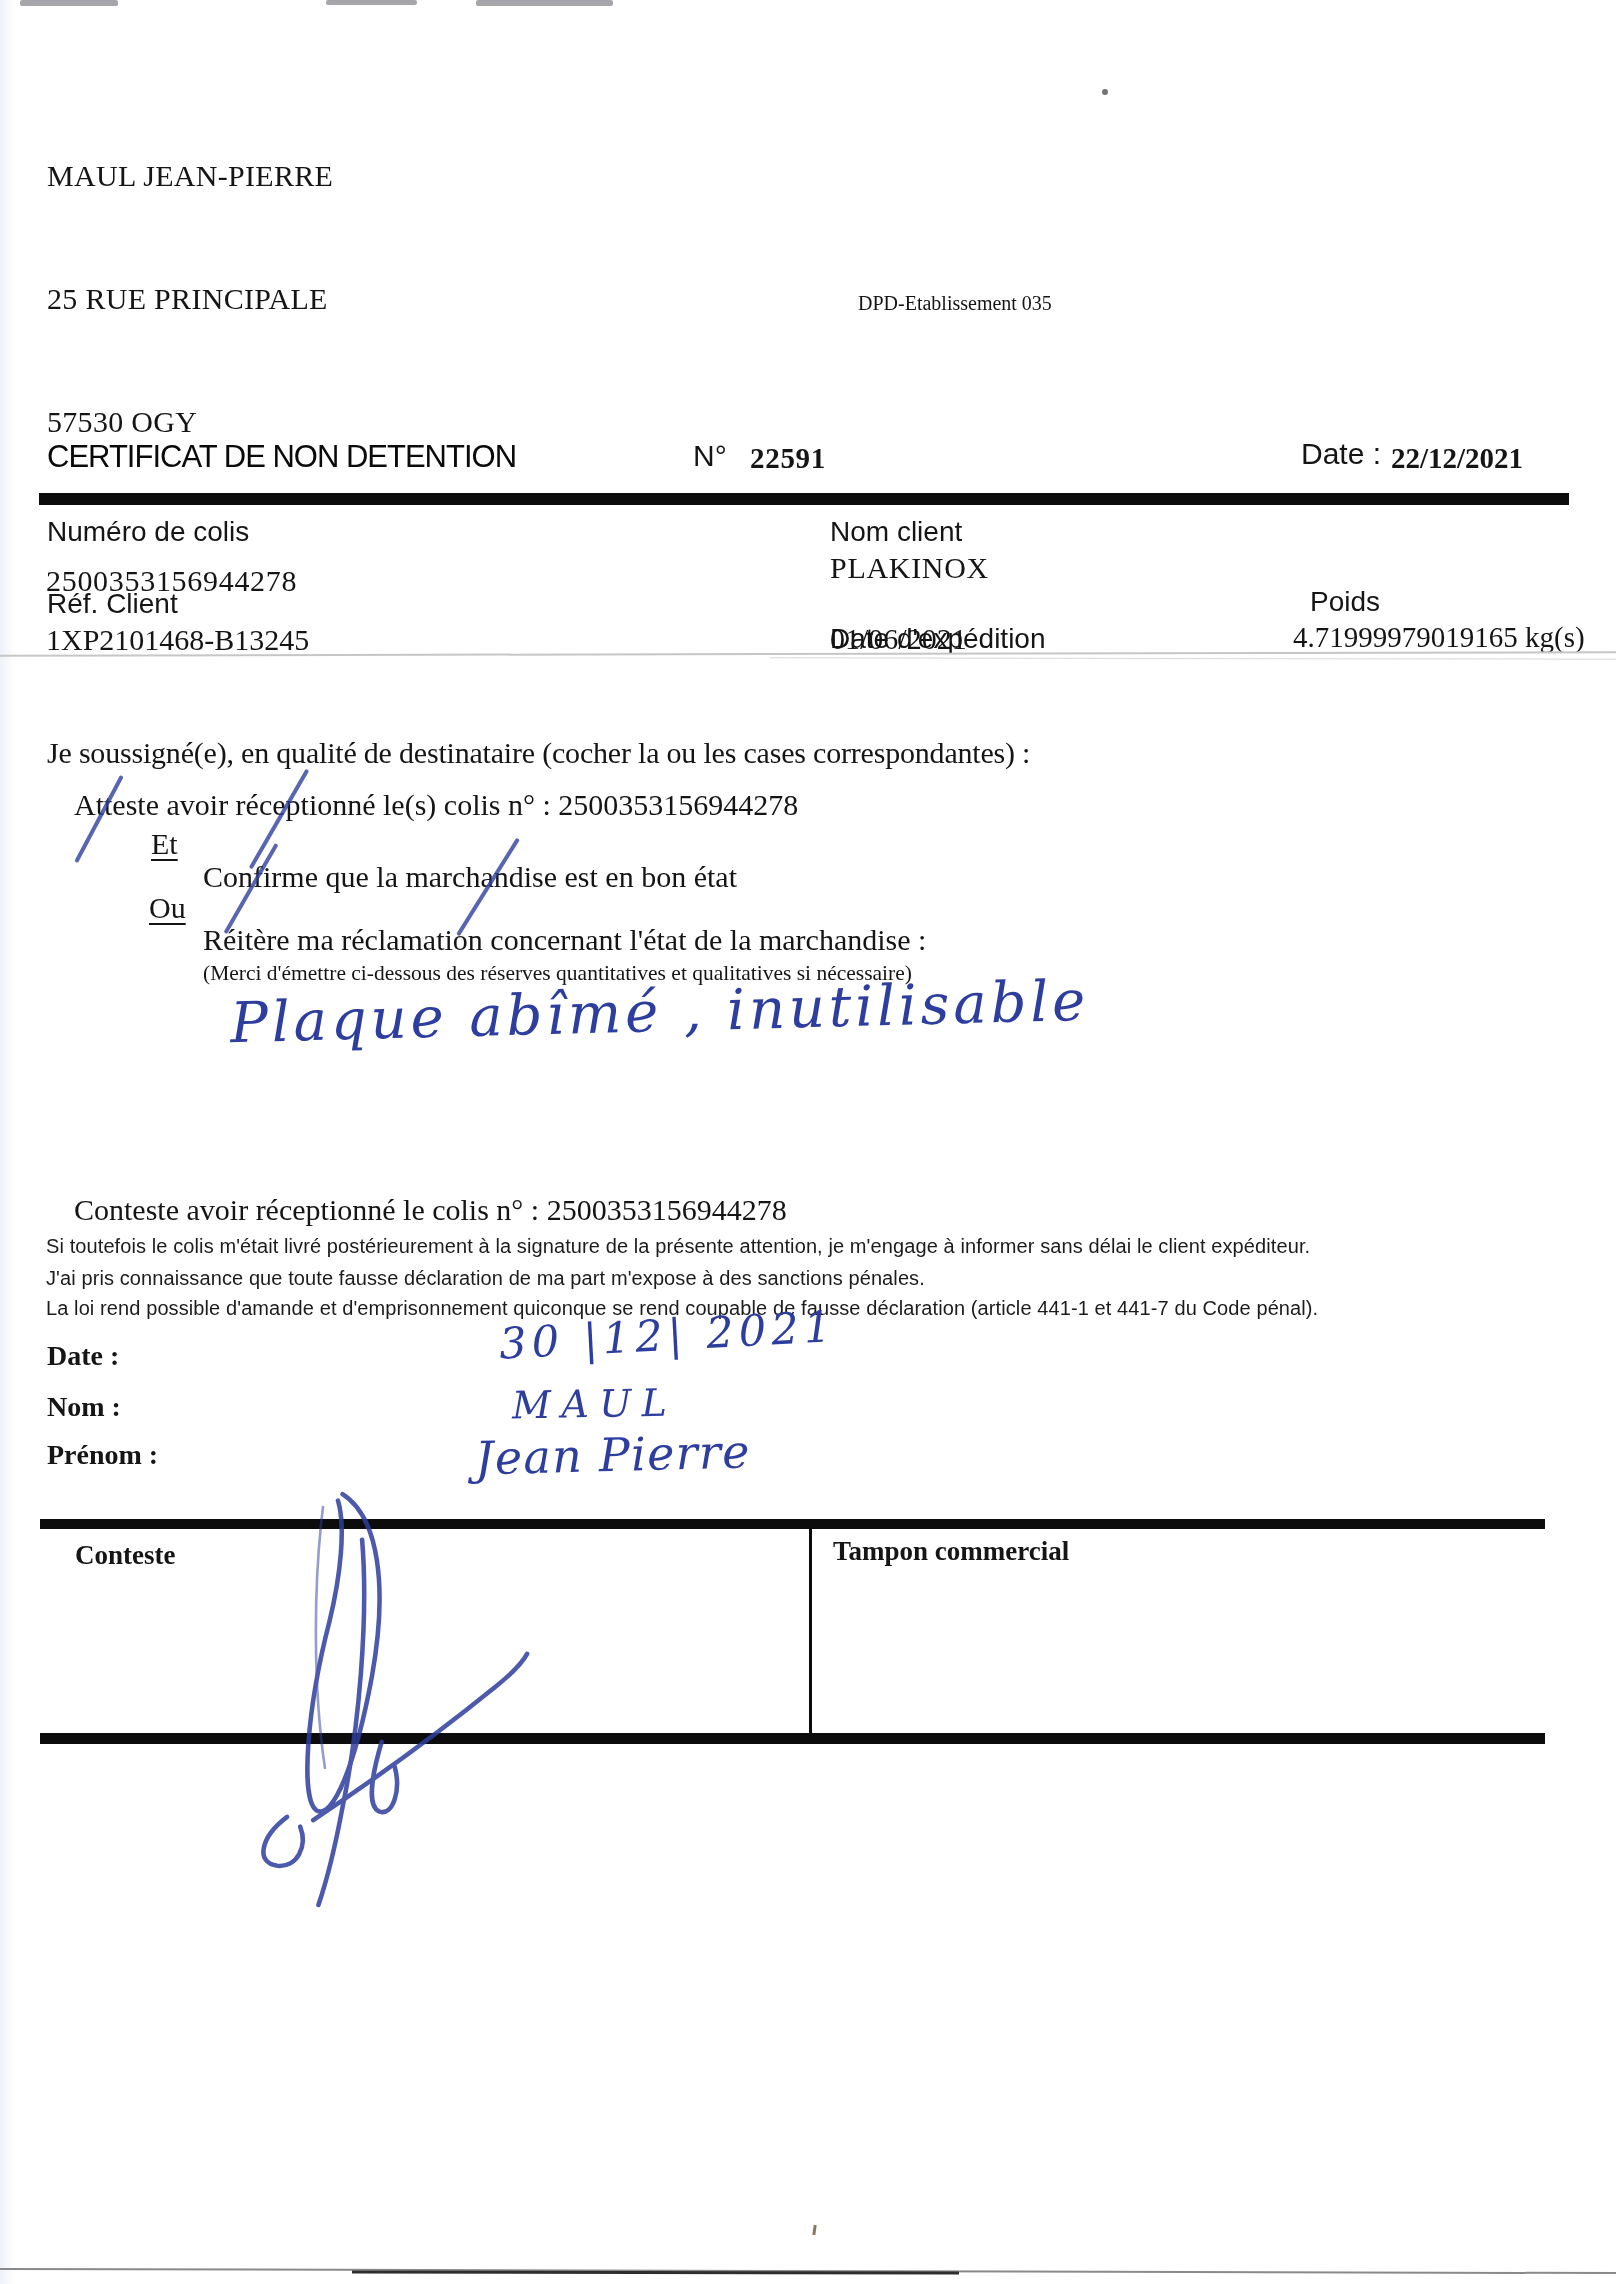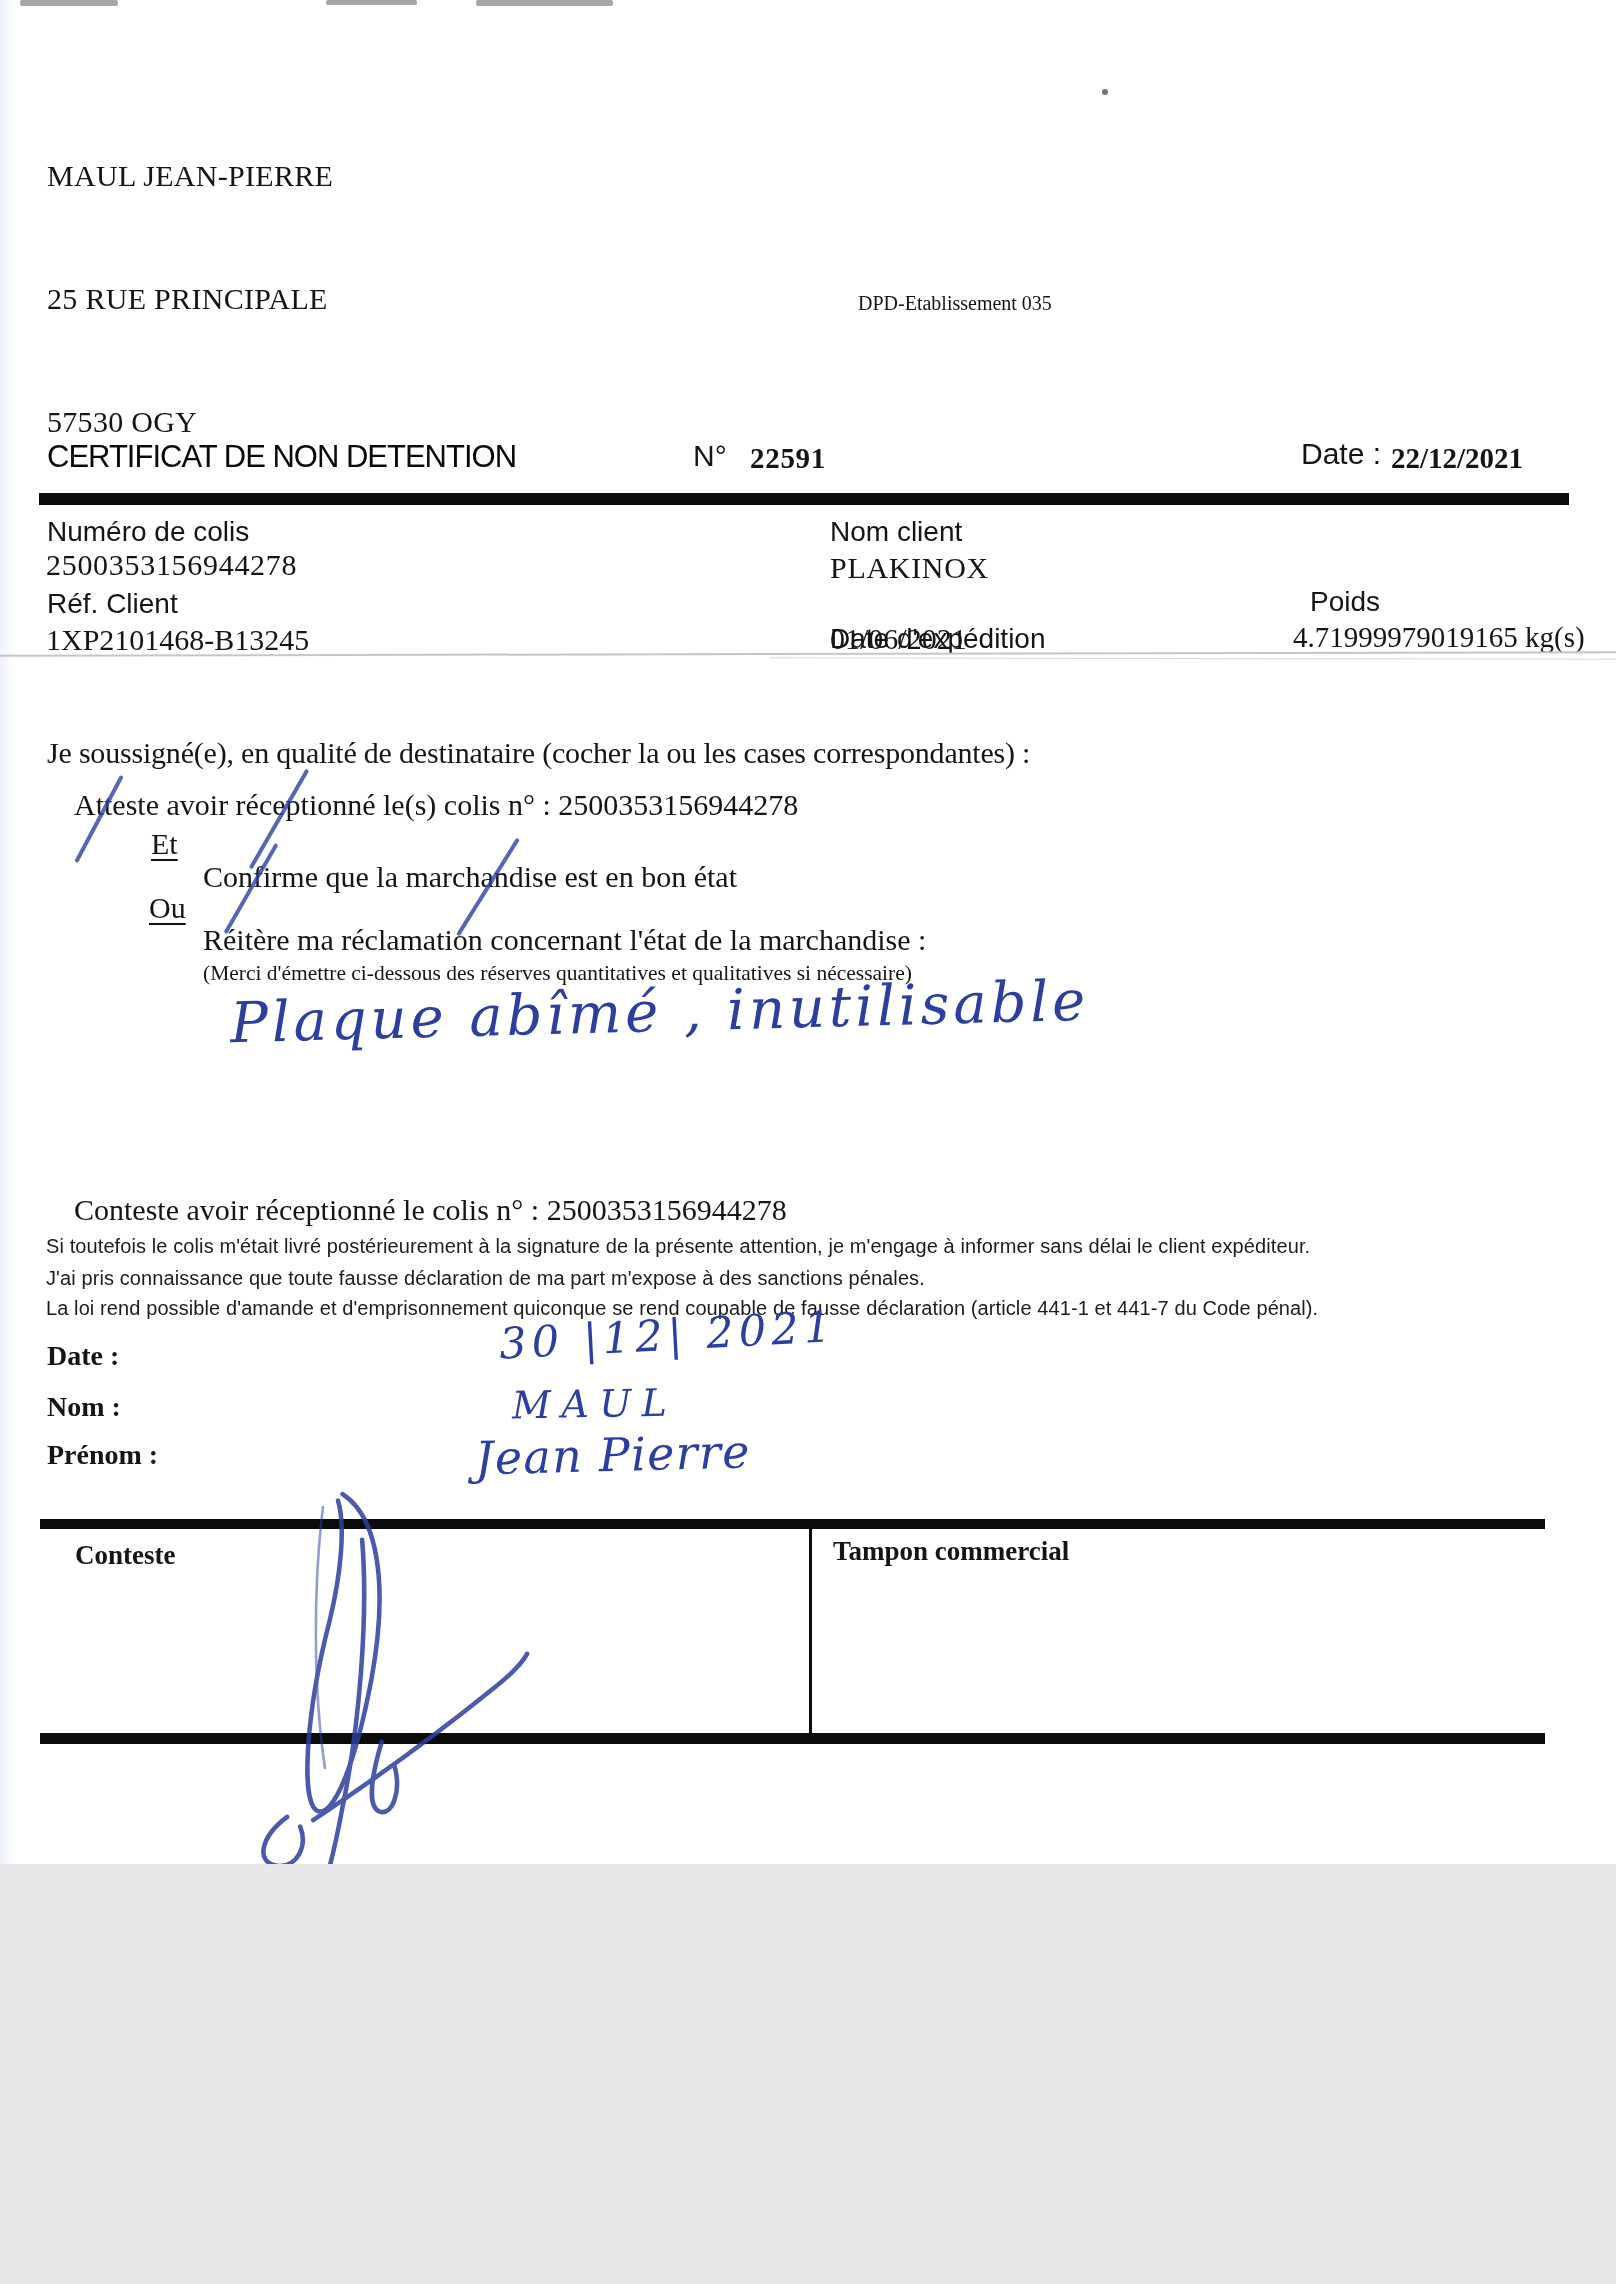--- a/index.html
+++ b/index.html
@@ -1,18 +1,18 @@
 <!DOCTYPE html>
 <html style="font-size:10.4px"><head>
 <meta charset="utf-8">
 <style>
   html,body{margin:0;padding:0;background:#e8e8e8;}
   .page{
     position:relative;
-    width:1616px;height:1864px;
+    width:1616px;height:2284px;
     background:linear-gradient(to right,#eef1fa 0px,#ffffff 14.4px,#ffffff 100%);
     overflow:hidden;
     font-family:"Liberation Serif",serif;
     color:#151515;
   }
   .abs{position:absolute;white-space:pre;}
   .sans{font-family:"Liberation Sans",sans-serif;}
   .serif{font-family:"Liberation Serif",serif;}
   .bold{font-weight:bold;}
   .underline{text-decoration:underline;text-decoration-thickness:2px;text-underline-offset:4.6px;}
@@ -26,21 +26,21 @@
   .dpd{left:858px;top:292px;font-size:20px;}
   .title{left:47px;top:439px;font-size:31px;letter-spacing:-1px;color:#0a0a0a;}
   .no-label{left:693px;top:439px;font-size:30px;}
   .no-value{left:750px;top:442px;font-size:29px;letter-spacing:0.7px;}
   .date-label{left:1301px;top:437px;font-size:30px;}
   .date-value{left:1391px;top:442px;font-size:29px;}
   .top-rule{left:39px;top:493px;width:1530px;height:11.7px;}
 
   
   .colis-label{left:47px;top:516px;font-size:28px;}
-  .colis-value{left:46px;top:548px;font-size:30px;letter-spacing:0.7px;}
+  .colis-value{left:46px;top:564px;font-size:30px;letter-spacing:0.7px;}
   .ref-label{left:47px;top:588px;font-size:28px;}
   .ref-value{left:46px;top:623px;font-size:30px;}
   .nomclient-label{left:830px;top:516px;font-size:28px;}
   .nomclient-value{left:830px;top:551px;font-size:30px;letter-spacing:0.7px;}
   .exp-label{left:830px;top:586px;font-size:28px;margin-top:37px;}
   .exp-value{left:830px;top:622px;font-size:30px;}
   .poids-label{left:1310px;top:586px;font-size:28px;}
   .poids-value{left:1293px;top:621px;font-size:29px;}
   .wavy1{left:0;top:653px;width:1616px;height:2px;background:#c6c6c6;transform:rotate(-.12deg);}
   .wavy2{left:770px;top:658px;width:846px;height:1.3px;background:#d8d8dc;transform:rotate(.1deg);}

